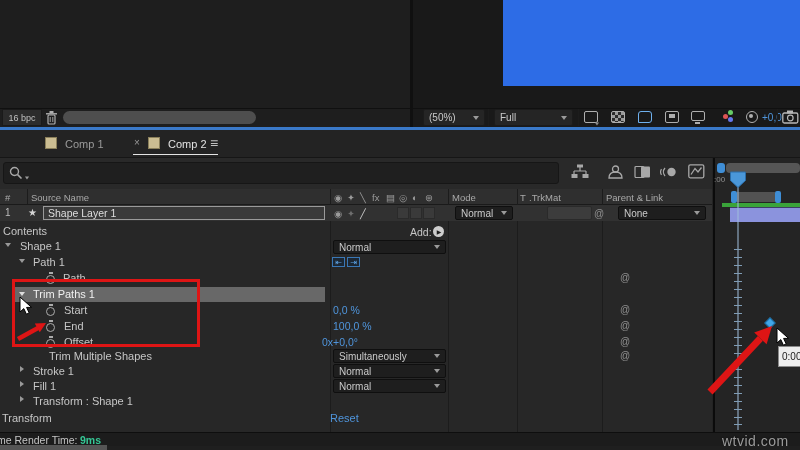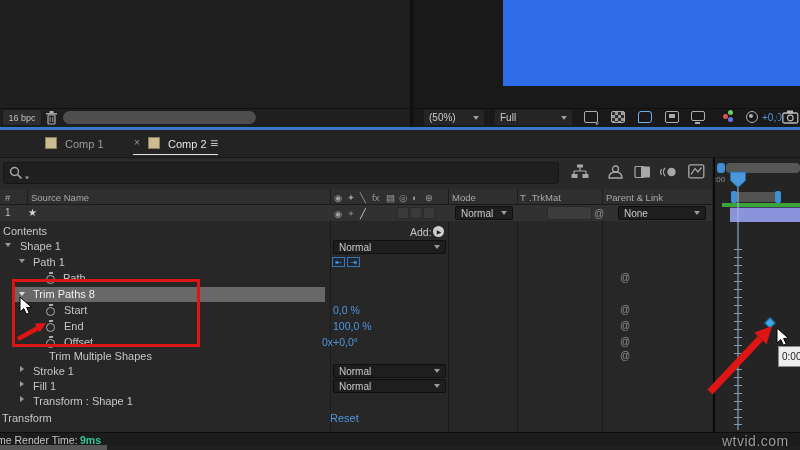--- a/index.html
+++ b/index.html
@@ -158,20 +158,24 @@
 
   <div class="sep-v" style="left:27px;top:189px;height:15px"></div>
   <div class="sep-v" style="left:330px;top:189px;height:243px"></div>
   <div class="sep-v" style="left:448px;top:189px;height:243px"></div>
   <div class="sep-v" style="left:517px;top:189px;height:243px"></div>
   <div class="sep-v" style="left:602px;top:189px;height:243px"></div>
 
   <div class="a" style="left:0;top:205px;width:712px;height:16px;background:#313131"></div>
   <span class="lbl" style="left:5px;top:207px;font-size:10px;color:#bdbdbd">1</span>
   <span class="lbl" style="left:28px;top:207px;font-size:10px;color:#d5d5d5">★</span>
+  <div class="a" style="left:43px;top:206px;width:282px;height:14px;background:#3a3a3a;border:1px solid #9a9a9a;
+              display:flex;align-items:center;padding:0 4px">
+    <span style="font-size:10.5px;color:#dedede;white-space:nowrap">Shape Layer 1</span>
+  </div>
   <span class="glyph" style="left:334px;top:208px">◉</span>
   <span class="glyph" style="left:347px;top:208px;color:#6f6f6f">✦</span>
   <span class="glyph" style="left:360px;top:208px;color:#d0d0d0">╱</span>
   <i class="cell" style="left:397px;top:207px;width:12px"></i>
   <i class="cell" style="left:410px;top:207px;width:12px"></i>
   <i class="cell" style="left:423px;top:207px;width:12px"></i>
   <div class="dd" style="left:455px;top:206px;width:58px">
     <span>Normal</span>
     <i class="ddc"></i>
   </div>
@@ -206,38 +210,42 @@
                display:flex;align-items:center;justify-content:center">
     <i style="font-size:8px;color:#5fa6e8;font-style:normal">⇥</i>
   </span>
 
   <i class="sw" style="left:46px;top:272px"></i>
   <span class="lbl" style="left:63px;top:272px">Path</span>
   <span class="pw" style="left:620px;top:272px">@</span>
 
   <div class="a" style="left:14px;top:286.5px;width:311px;height:15px;background:#686868"></div>
   <i class="tri-d" style="left:19px;top:292px;border-top-color:#ddd"></i>
-  <span class="lbl" style="left:33px;top:288px;color:#f0f0f0">Trim Paths 8</span>
+  <span class="lbl" style="left:33px;top:288px;color:#f0f0f0">Trim Paths 1</span>
 
   <i class="sw" style="left:46px;top:304px"></i>
   <span class="lbl" style="left:64px;top:304px">Start</span>
   <span class="val" style="left:333px;top:304px">0,0 %</span>
   <span class="pw" style="left:620px;top:304px">@</span>
 
   <i class="sw" style="left:46px;top:320px"></i>
   <span class="lbl" style="left:64px;top:320px">End</span>
   <span class="val" style="left:333px;top:320px">100,0 %</span>
   <span class="pw" style="left:620px;top:320px">@</span>
 
   <i class="sw" style="left:46px;top:336px"></i>
   <span class="lbl" style="left:64px;top:336px">Offset</span>
   <span class="val" style="left:322px;top:336px">0x+0,0°</span>
   <span class="pw" style="left:620px;top:336px">@</span>
 
   <span class="lbl" style="left:49px;top:350px">Trim Multiple Shapes</span>
+  <div class="dd" style="left:333px;top:349px;width:113px">
+    <span>Simultaneously</span>
+    <i class="ddc"></i>
+  </div>
   <span class="pw" style="left:620px;top:350px">@</span>
 
   <i class="tri-r" style="left:20px;top:366px"></i>
   <span class="lbl" style="left:33px;top:365px">Stroke 1</span>
   <div class="dd" style="left:333px;top:364px;width:113px">
     <span>Normal</span>
     <i class="ddc"></i>
   </div>
 
   <i class="tri-r" style="left:20px;top:381px"></i>

